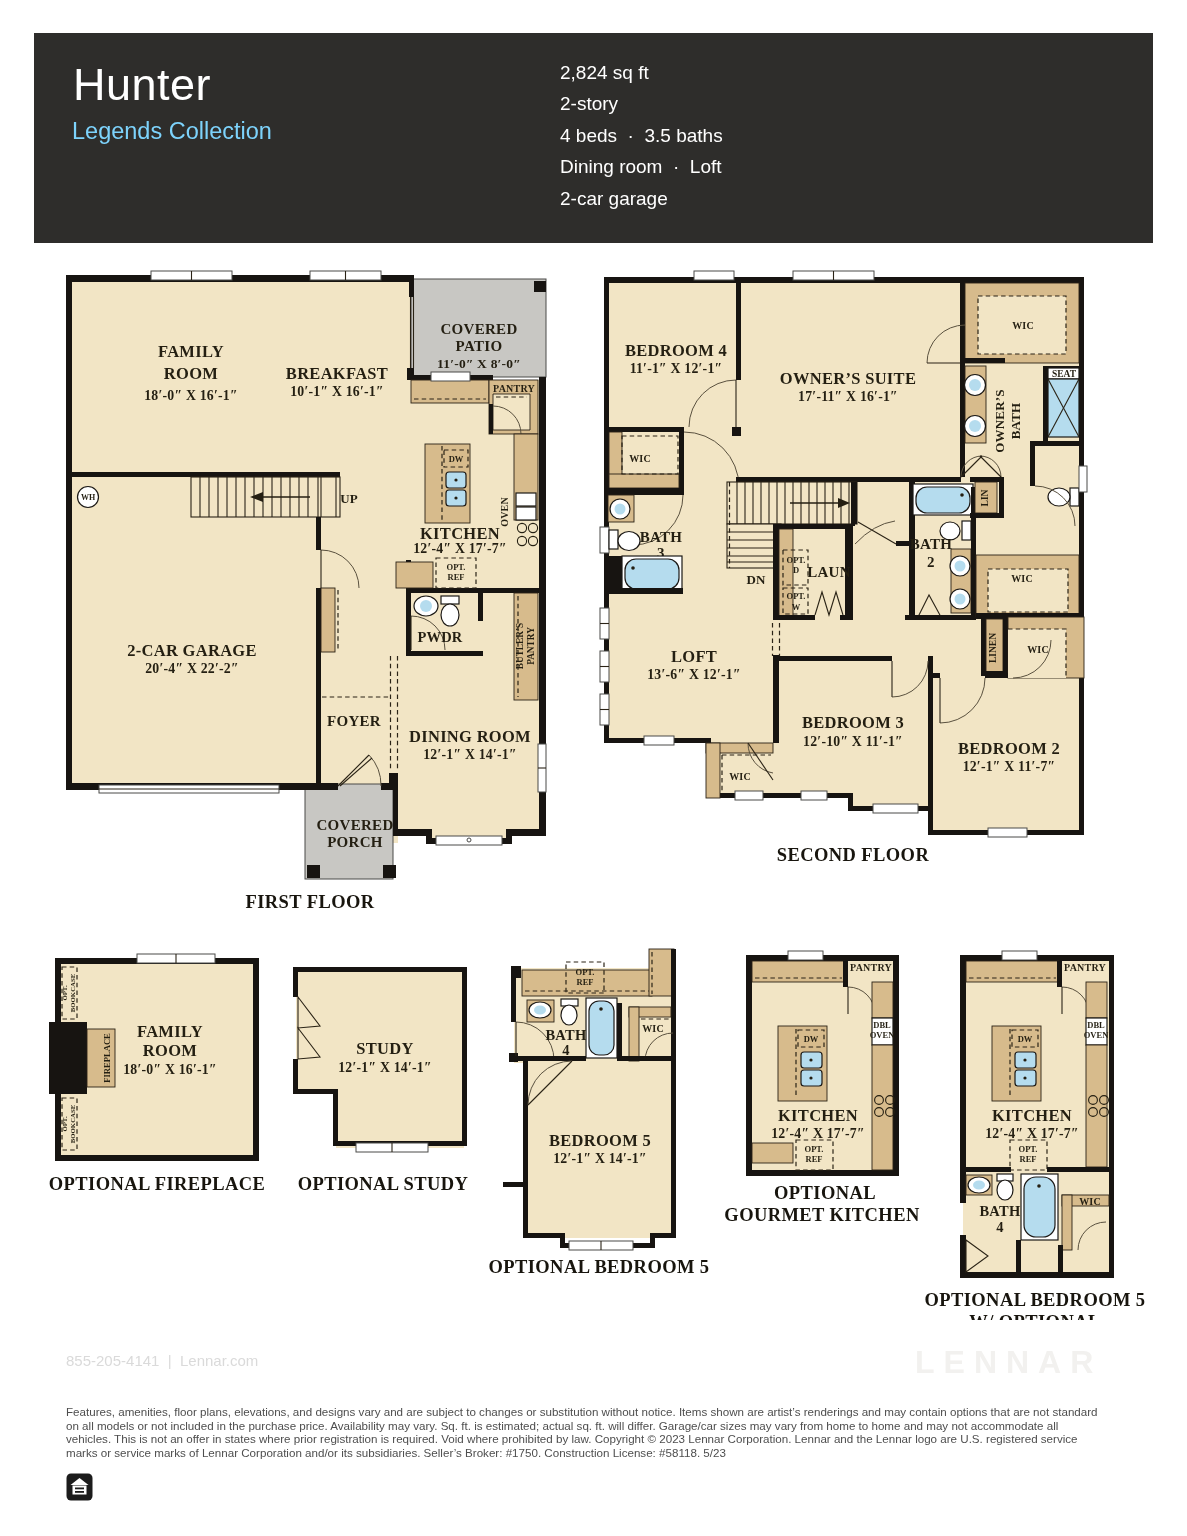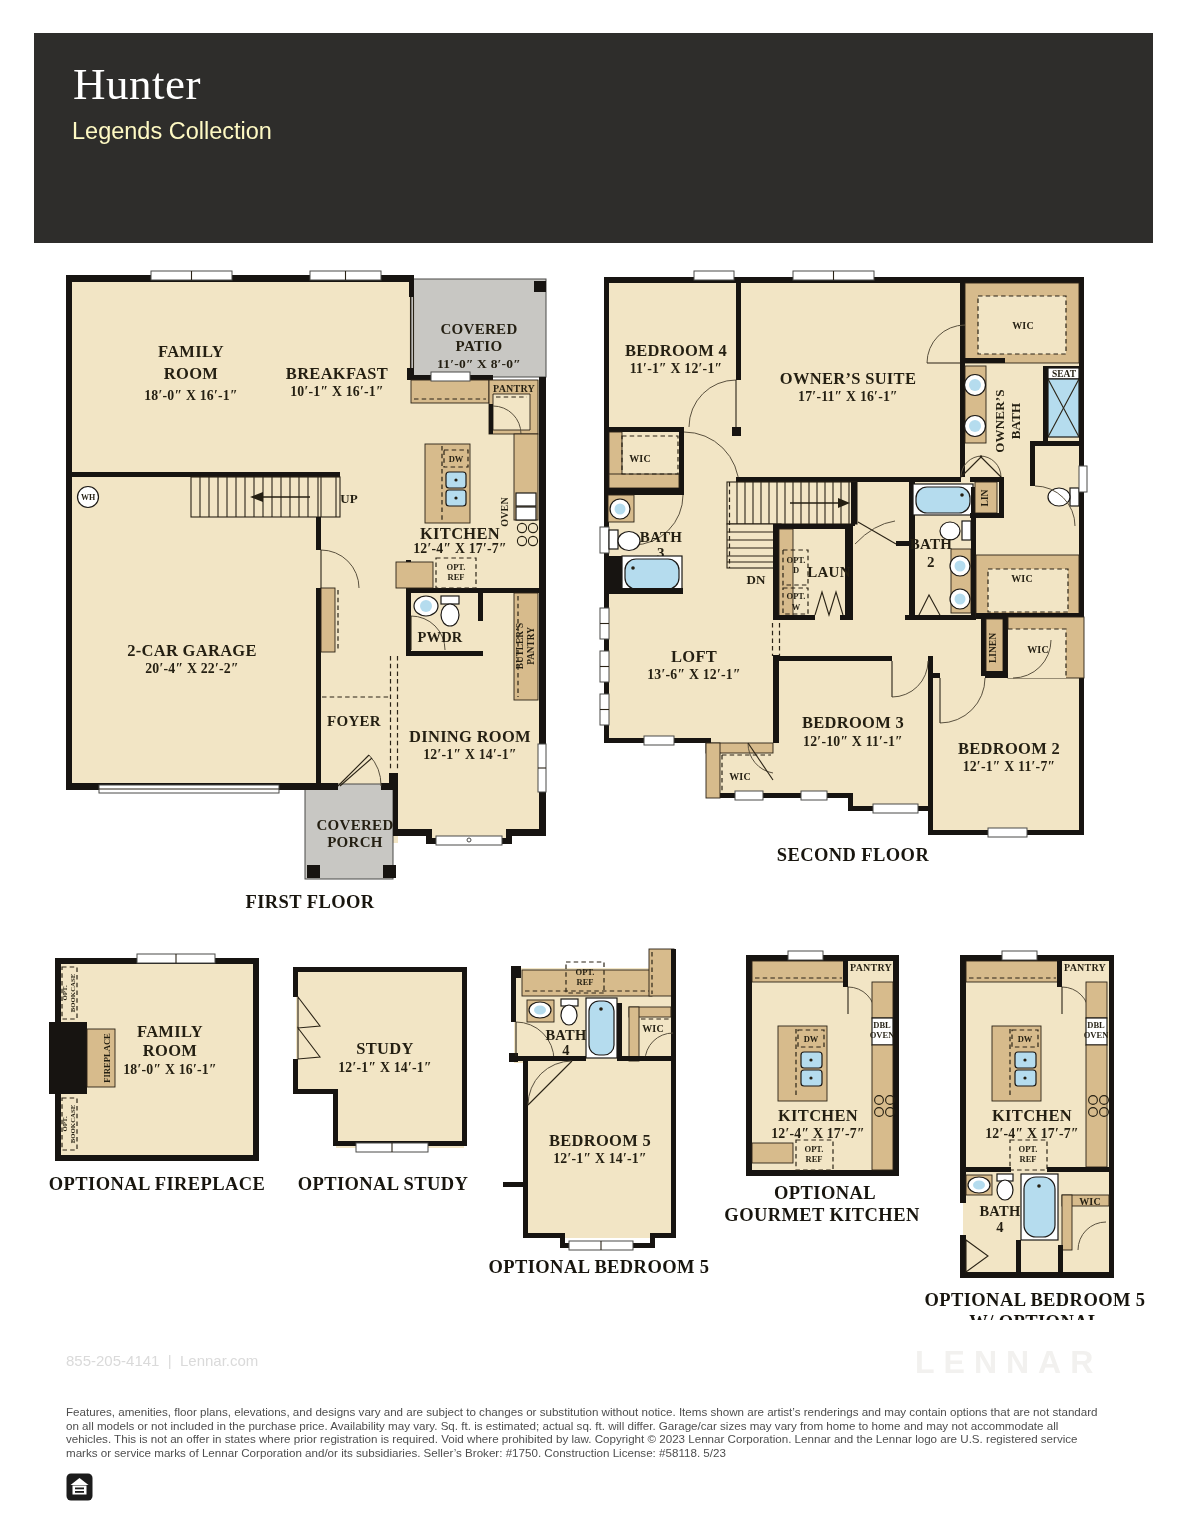--- a/index.html
+++ b/index.html
@@ -1,29 +1,30 @@
 <!DOCTYPE html>
 <html><head>
 <meta charset="utf-8">
 <style>
 html,body{margin:0;padding:0;background:#fff}
 body{width:1187px;height:1536px;position:relative;font-family:"Liberation Sans",sans-serif;overflow:hidden}
 #hdr{position:absolute;left:34px;top:33px;width:1119px;height:210px;background:#2e2d2b}
-#hname{position:absolute;left:39px;top:29px;font-family:Liberation Serif, serif;font-size:45px;color:#fff;letter-spacing:.5px;line-height:1}
-#hsub{position:absolute;left:38px;top:87px;font-size:23.5px;color:#fef9c3;line-height:1}
+#hname{position:absolute;left:39px;top:29px;font-family:Liberation Sans, sans-serif;font-size:45px;color:#fff;letter-spacing:.5px;line-height:1}
+#hsub{position:absolute;left:38px;top:87px;font-size:23.5px;color:#7dd3fc;line-height:1}
 #hspecs{position:absolute;left:526px;top:24px;font-size:19px;color:#fff;line-height:31.4px}
 #phone{position:absolute;left:66px;top:1352px;font-size:15px;color:#dadada}
 #disc{position:absolute;left:66px;top:1405px;width:1125px;font-size:11.6px;line-height:13.6px;color:#4e4e4e}
 #wm{position:absolute;left:915px;top:1344px;font-size:32px;font-weight:bold;color:#f2f1ef;letter-spacing:9px}
 </style>
 </head>
 <body>
 <div id="hdr">
   <div id="hname">Hunter</div>
   <div id="hsub">Legends Collection</div>
+  <div id="hspecs">2,824 sq ft<br>2-story<br>4 beds &nbsp;·&nbsp; 3.5 baths<br>Dining room &nbsp;·&nbsp; Loft<br>2-car garage</div>
 </div>
 <div id="wm">LENNAR</div>
 <div id="phone">855-205-4141&nbsp; | &nbsp;Lennar.com</div>
 <div id="disc">Features, amenities, floor plans, elevations, and designs vary and are subject to changes or substitution without notice. Items shown are artist’s renderings and may contain options that are not standard<br>on all models or not included in the purchase price. Availability may vary. Sq. ft. is estimated; actual sq. ft. will differ. Garage/car sizes may vary from home to home and may not accommodate all<br>vehicles. This is not an offer in states where prior registration is required. Void where prohibited by law. Copyright © 2023 Lennar Corporation. Lennar and the Lennar logo are U.S. registered service<br>marks or service marks of Lennar Corporation and/or its subsidiaries. Seller’s Broker: #1750. Construction License: #58118. 5/23</div>
 <svg id="eho" style="position:absolute;left:66px;top:1473px" width="27" height="28" viewBox="0 0 27 28">
 <rect x="0.5" y="0.5" width="26" height="27" rx="4.5" fill="#1c1c1c"></rect>
 <path d="M13.5 5 L4.5 12 L22.5 12 Z" fill="#fff"></path>
 <rect x="6.5" y="12.5" width="14" height="9" fill="#fff"></rect>
 <rect x="9" y="14.5" width="9" height="1.8" fill="#1c1c1c"></rect>
 <rect x="9" y="18" width="9" height="1.8" fill="#1c1c1c"></rect>

